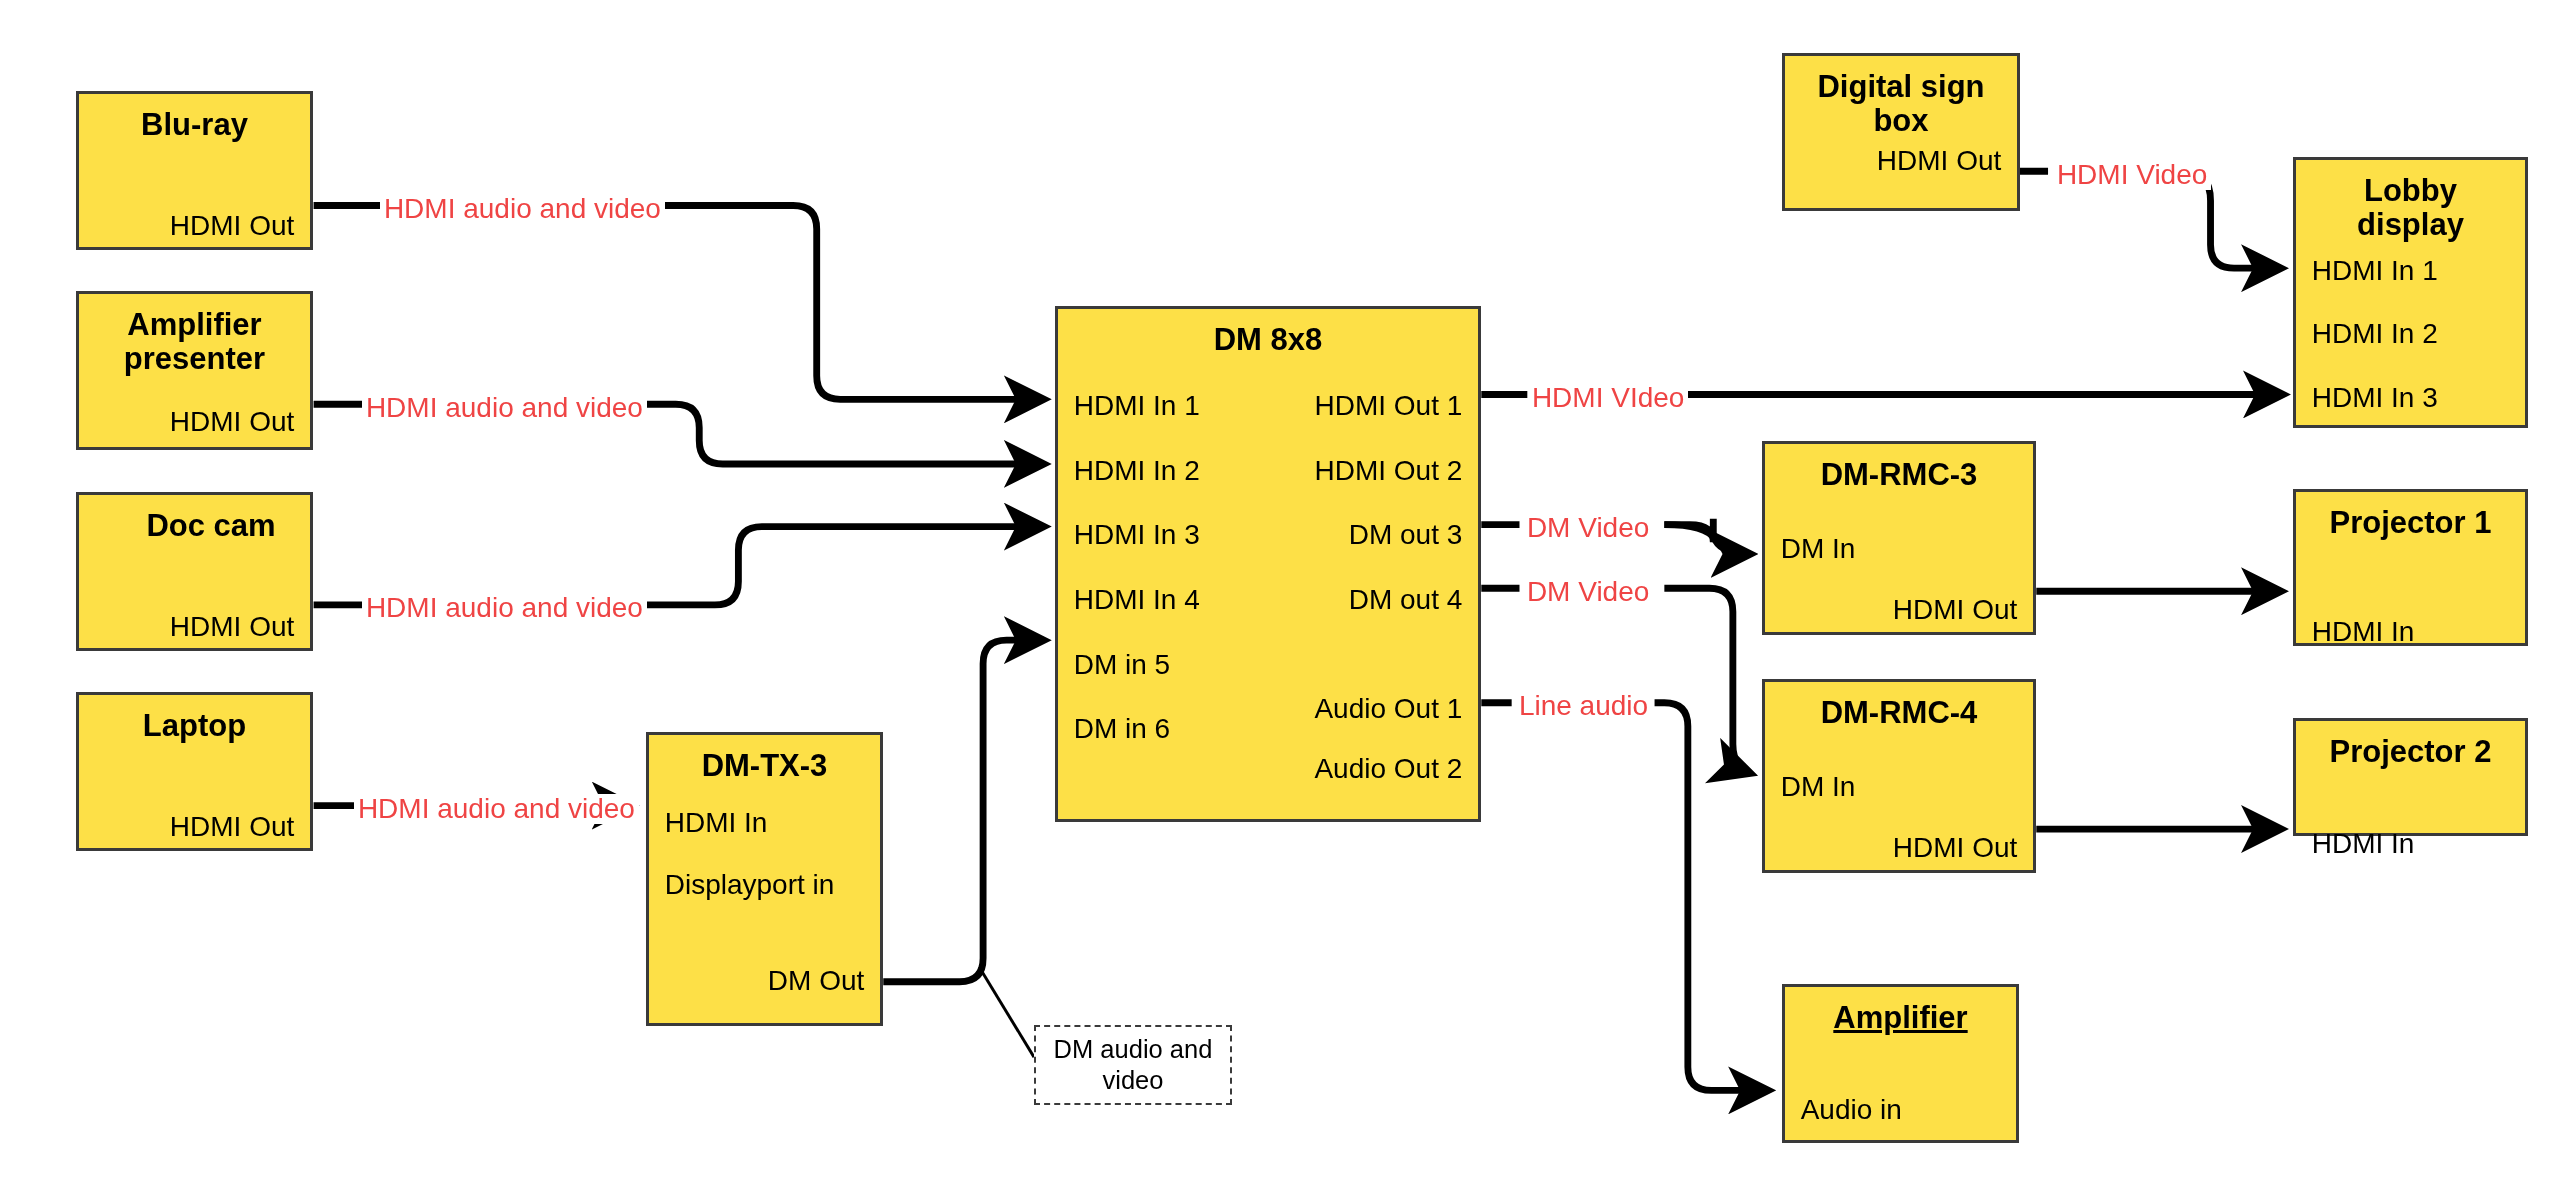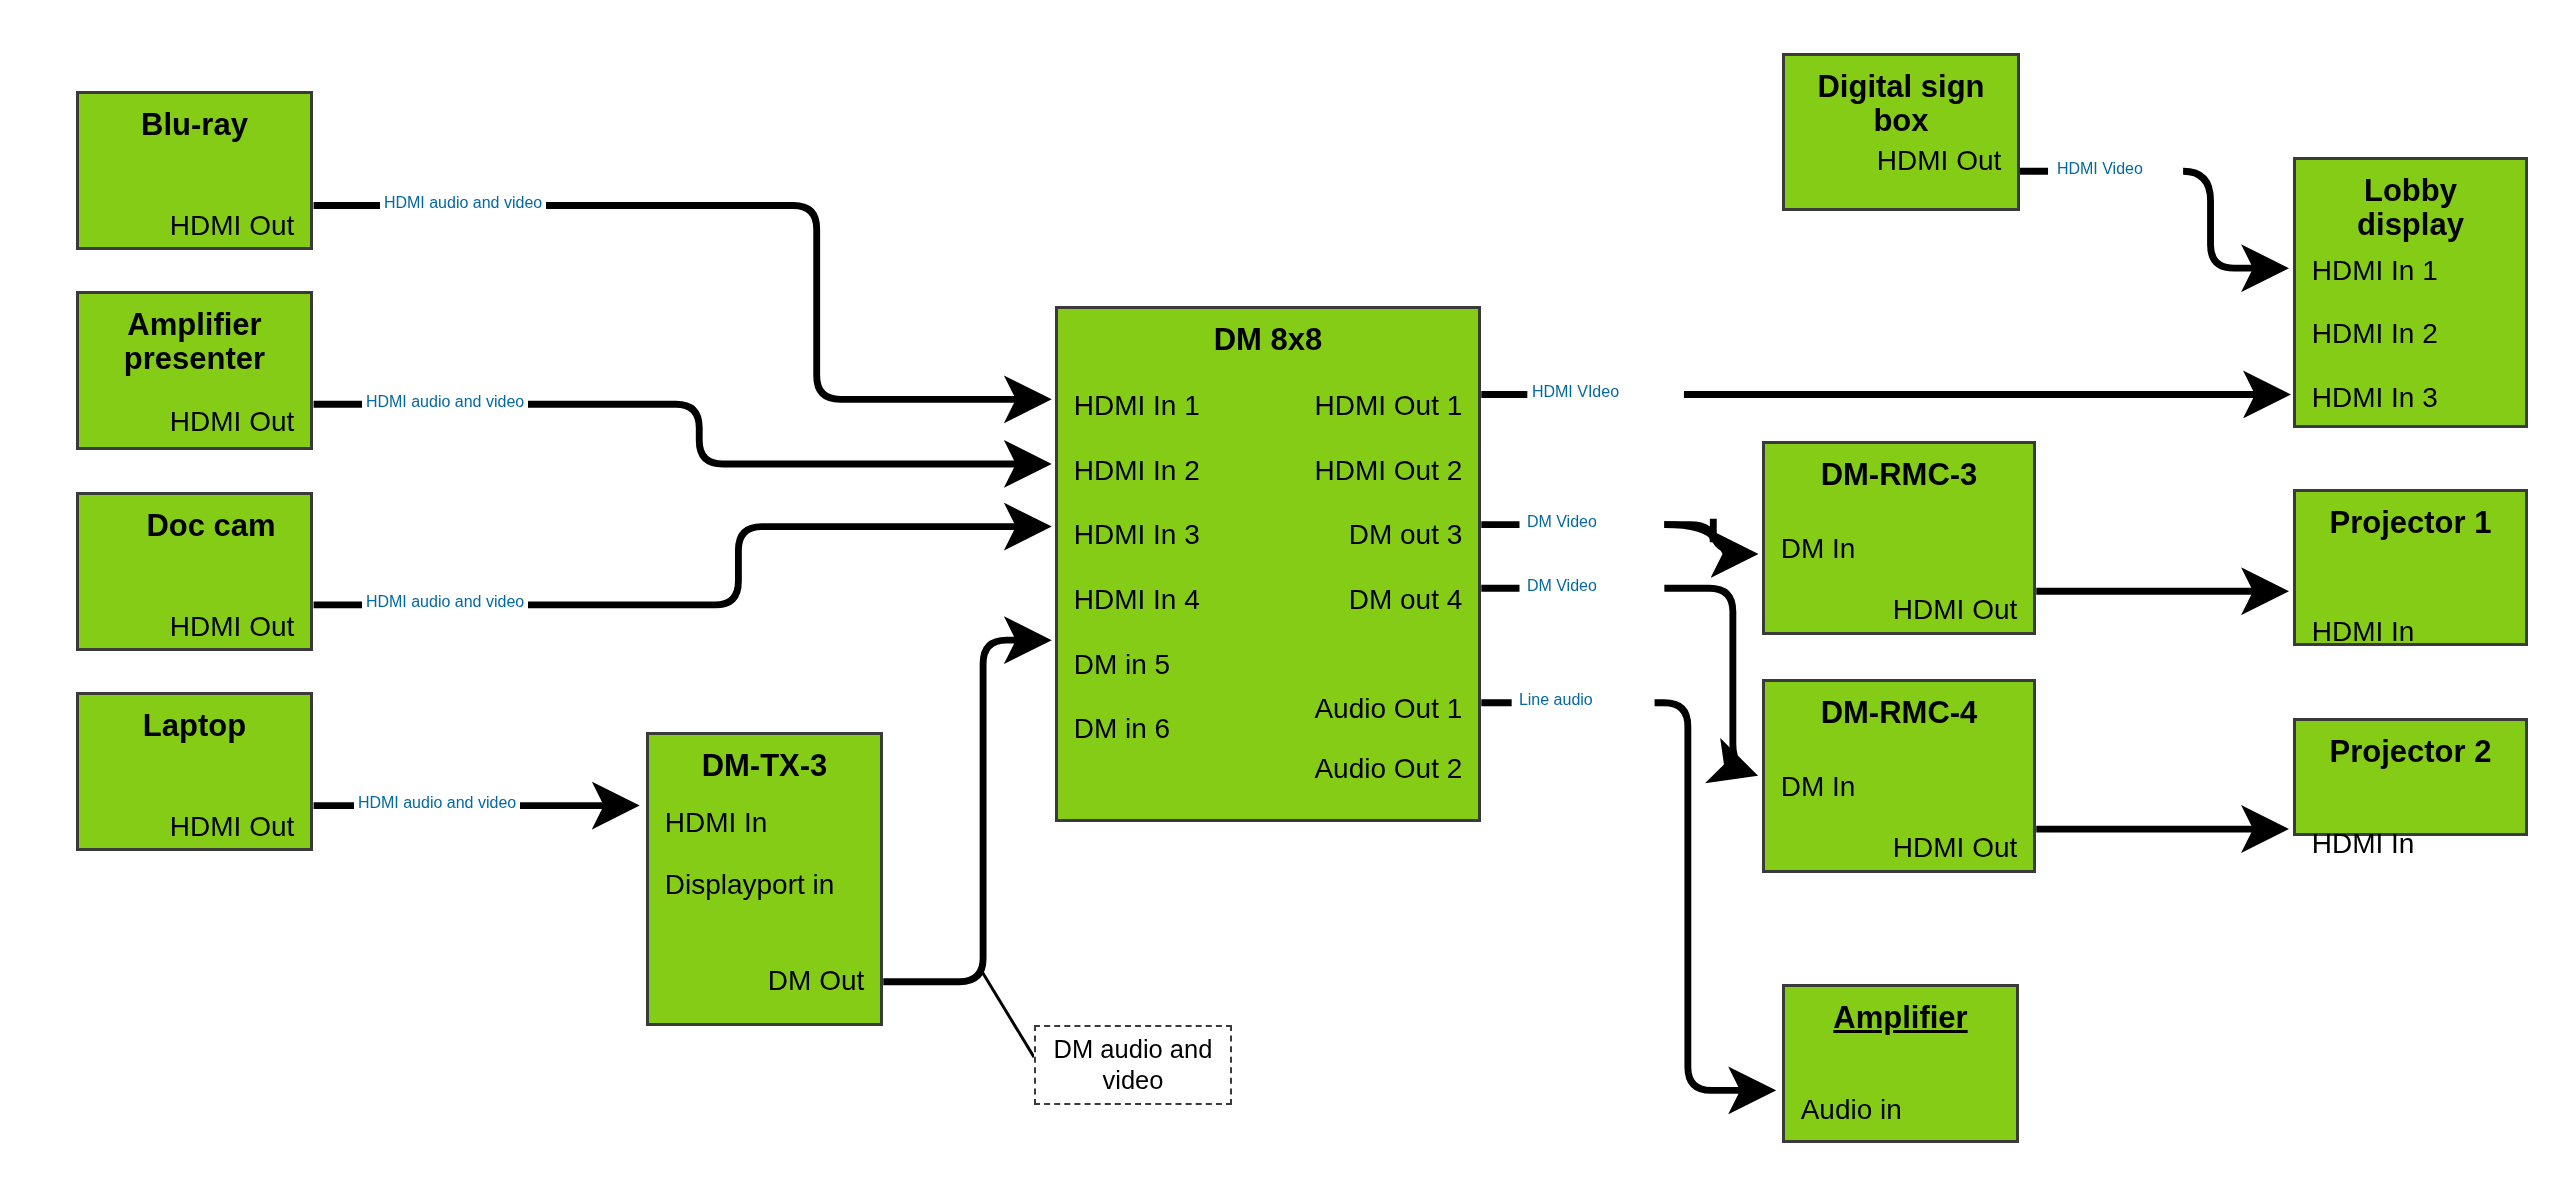--- a/index.html
+++ b/index.html
@@ -22,21 +22,21 @@
     position: absolute;
     top: 0;
     left: 0;
     width: 2576px;
     height: 1201px;
   }
   .node {
     position: absolute;
     box-sizing: border-box;
     border: 3.9px solid #3a3a3a;
-    background: #84cc16;
+    background: #fde047;
     display: flex;
     flex-direction: column;
   }
   .node-title {
     font-weight: bold;
     font-size: 31px;
     color: #000000;
     text-align: center;
     line-height: 1.12;
     margin-top: 13.7px;
@@ -57,22 +57,22 @@
   .port.left {
     left: 15.7px;
     text-align: center;
   }
   .port.right {
     right: 15.7px;
     text-align: right;
   }
   .edge-label {
     position: absolute;
-    font-size: 16px;
-    color: #0369a1;
+    font-size: 28px;
+    color: #ef4444;
     background: #ffffff;
     white-space: nowrap;
     line-height: 1;
     padding: 1px 3.9px;
   }
   .callout {
     position: absolute;
     box-sizing: border-box;
     border: 2.9px dashed #3a3a3a;
     background: #ffffff;

